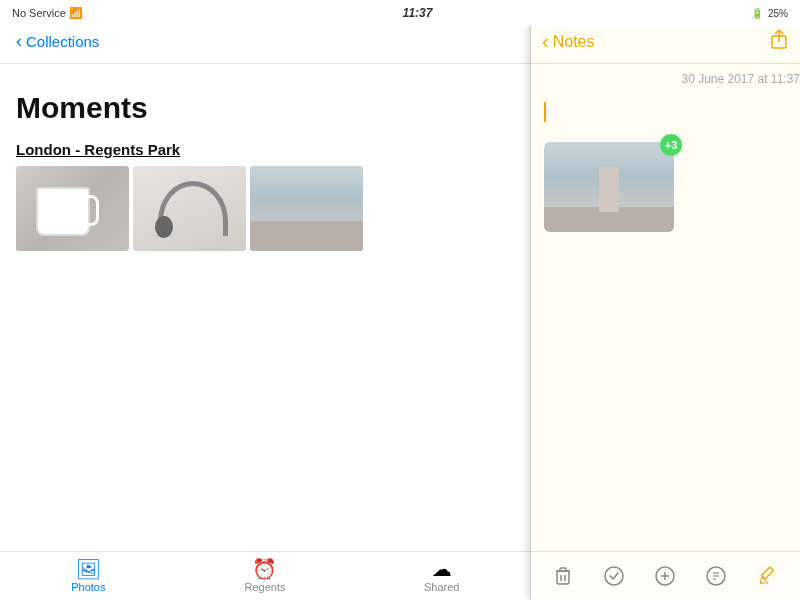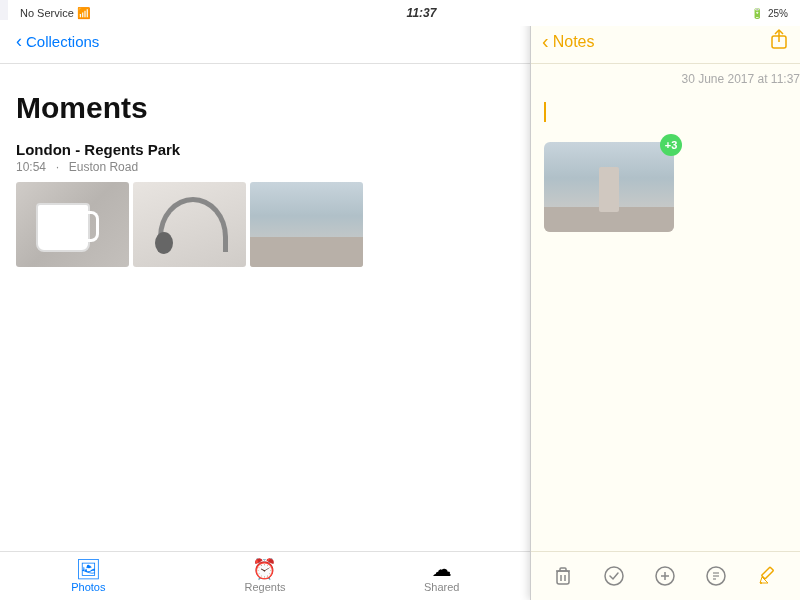--- a/index.html
+++ b/index.html
@@ -8,21 +8,21 @@
       height: 600px;
       overflow: hidden;
       font-family: -apple-system, 'Helvetica Neue', Arial, sans-serif;
       background: #f2f2f7;
       position: relative;
     }
 
     
     .status-bar {
       position: absolute;
-      top: 0; left: 8px; right: 0;
+      top: 0; left: 0; right: 0;
       height: 20px;
       background: white;
       display: flex;
       align-items: center;
       justify-content: space-between;
       padding: 13px 12px;
       font-size: 11px;
       color: #333;
       z-index: 100;
     }
@@ -73,20 +73,21 @@
     .moments-title {
       font-size: 30px;
       font-weight: 700;
       color: #111;
       margin-bottom: 16px;
       margin-top: 11px;
     }
 
     .location-header {
       margin-bottom: 0;
+      text-decoration: underline;
     }
     .location-name {
       font-size: 15px;
       font-weight: 700;
       color: #111;
     }
     .location-meta {
       font-size: 12px;
       color: #888;
       margin-top: 2px;
@@ -344,25 +345,20 @@
       <span class="chevron-left">‹</span>
       <span>Collections</span>
     </div>
   </div>
 
   <div class="photos-content">
     <div class="moments-title">Moments</div>
 
     <div class="location-header">
       <div class="location-name">London - Regents Park</div>
-      <div class="location-meta">
-        <span class="time">10:54</span>
-        <span class="dot">·</span>
-        <span>Euston Road</span>
-      </div>
     </div>
 
     <div class="photo-grid">
       <div class="photo-thumb photo-mug"></div>
       <div class="photo-thumb photo-headphones"></div>
       <div class="photo-thumb photo-office"></div>
     </div>
   </div>
 
   <div class="photos-tabbar">

